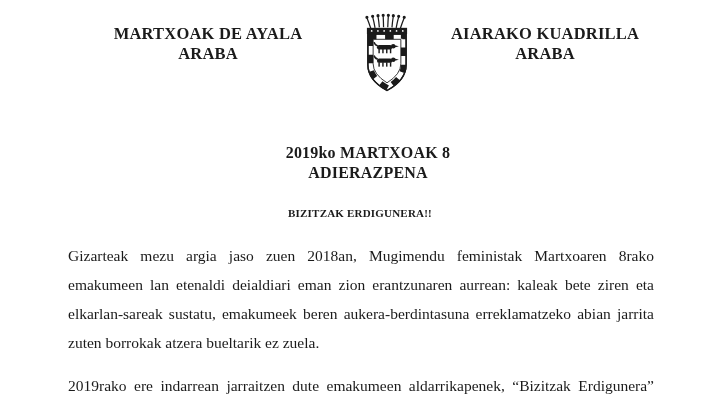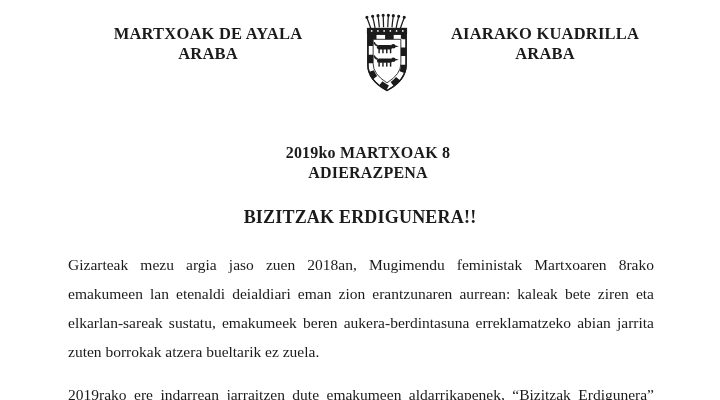--- a/index.html
+++ b/index.html
@@ -38,21 +38,21 @@
     font-weight: bold;
     margin-top: 42px;
     margin-left: 16px;
   }
   .title-line {
     font-size: 16px;
     line-height: 20px;
     letter-spacing: 0.2px;
   }
   .subtitle {
-    font-size: 18px;
+    font-size: 11px;
     font-weight: bold;
     text-align: center;
     margin-top: 24px;
     letter-spacing: 0.2px;
   }
   .body-text {
     margin: 22px 66px 0 68px;
     width: 586px;
   }
   .body-text p {

